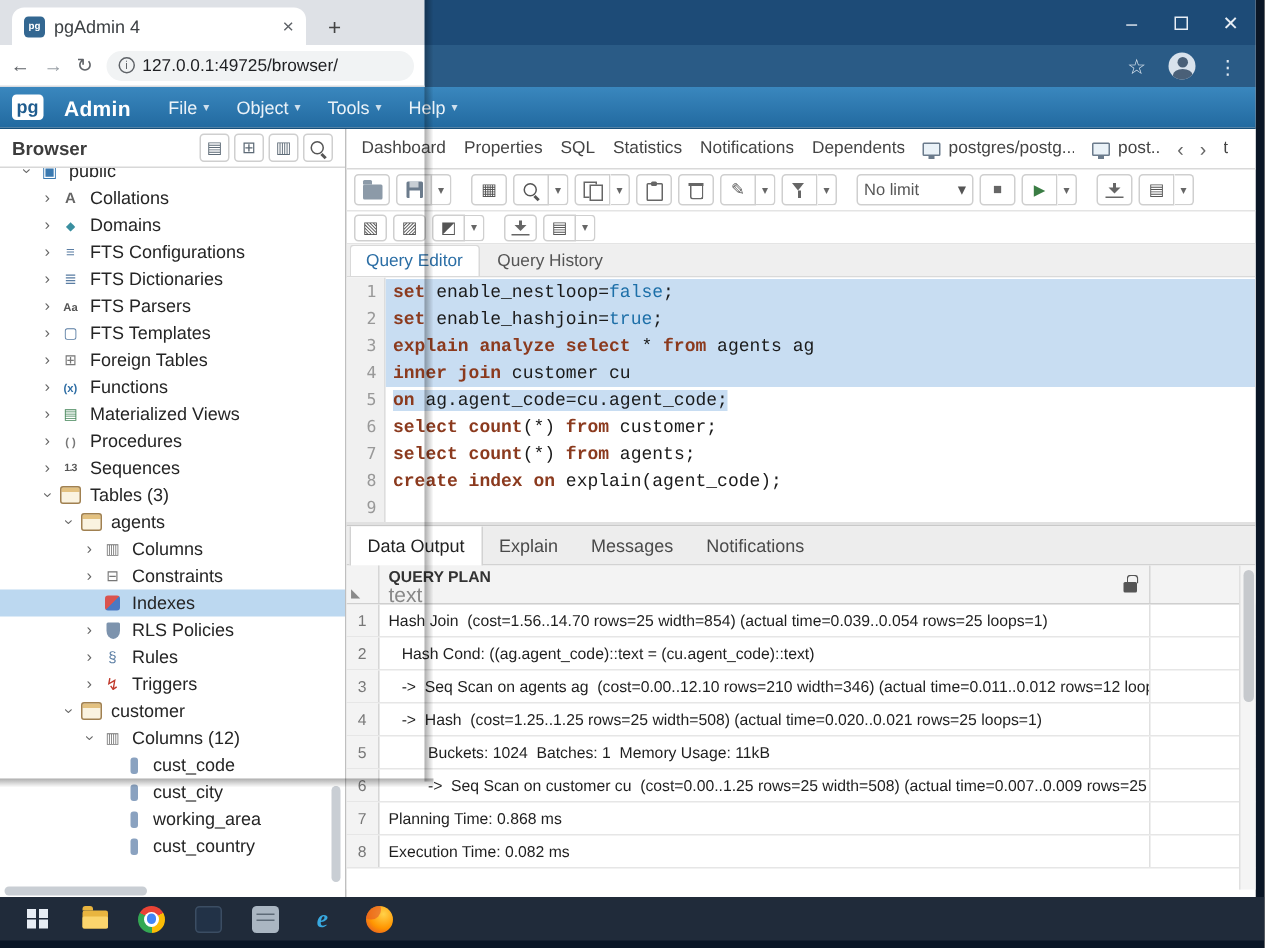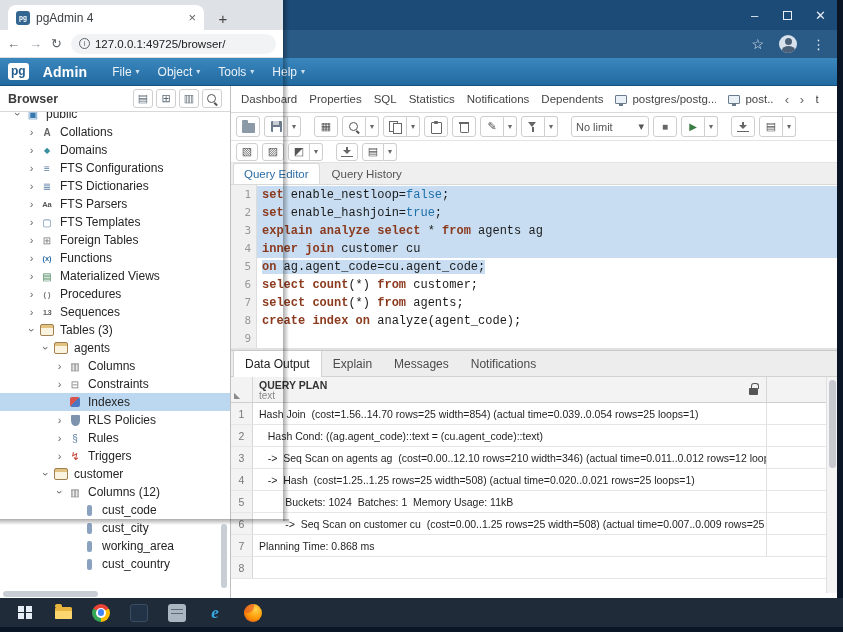--- a/index.html
+++ b/index.html
@@ -140,21 +140,21 @@
   
   .output{position:relative;background:#fff;height:242px}
   .out-tabs{height:26px;background:#ededed;border-bottom:1px solid #d2d2d2;display:flex;align-items:center;padding-left:2px}
   .otab{font-size:12px;color:#4a4a4a;padding:0 11px;height:26px;display:flex;align-items:center}
   .otab.active{background:#fff;border-left:1px solid #d2d2d2;border-right:1px solid #d2d2d2;color:#222}
   .grid-header{height:26px;display:flex;background:#f3f3f3;border-bottom:1px solid #cfcfcf}
   .gh-corner{width:22px;border-right:1px solid #d6d6d6;position:relative;flex:none}
   .gh-corner span{position:absolute;left:3px;bottom:2px;font-size:8px;color:#8a8a8a}
   .gh-col{width:514px;border-right:1px solid #d6d6d6;padding:2px 8px 0 6px;display:flex;flex-direction:column;position:relative;flex:none}
   .gh-name{font-size:10.5px;font-weight:bold;color:#333;line-height:12px}
-  .gh-type{font-size:10px;color:#888;line-height:10px}
+  .gh-type{font-size:14px;color:#888;line-height:10px}
   .lock{position:absolute;right:8px;top:11px;width:9px;height:7px;background:#555;border-radius:1px}
   .lock::before{content:"";position:absolute;left:1.5px;top:-5px;width:6px;height:5px;border:1.5px solid #555;border-bottom:none;border-radius:3px 3px 0 0}
   .grow{height:22px;display:flex;border-bottom:1px solid #e6e6e6}
   .gnum{width:22px;background:#f3f3f3;border-right:1px solid #d6d6d6;font-size:10.5px;color:#777;display:flex;align-items:center;justify-content:center;flex:none}
   .gval{width:514px;border-right:1px solid #e0e0e0;font-size:10.5px;color:#1f1f1f;display:flex;align-items:center;padding-left:6px;white-space:pre;overflow:hidden;flex:none}
   .out-vscroll{position:absolute;right:0;top:26px;width:11px;bottom:0;background:#f4f4f4;border-left:1px solid #e0e0e0}
   .out-vscroll .thumb{position:absolute;left:2px;top:3px;width:7px;height:88px;background:#c6c9cd;border-radius:4px}
 
   
   .fgchrome{position:absolute;left:0;top:0;width:283px;height:58px;z-index:30}
@@ -573,21 +573,21 @@
             <div>9</div>
           </div>
           <div class="codes">
             <div class="cline sel"><span class="tk-kw">set</span><span class="tk-pl"> enable_nestloop=</span><span class="tk-atom">false</span><span class="tk-pl">;</span></div>
             <div class="cline sel"><span class="tk-kw">set</span><span class="tk-pl"> enable_hashjoin=</span><span class="tk-atom">true</span><span class="tk-pl">;</span></div>
             <div class="cline sel"><span class="tk-kw">explain analyze select</span><span class="tk-pl"> * </span><span class="tk-kw">from</span><span class="tk-pl"> agents ag</span></div>
             <div class="cline sel"><span class="tk-kw">inner join</span><span class="tk-pl"> customer cu</span></div>
             <div class="cline"><span class="selpart"><span class="tk-kw">on</span><span class="tk-pl"> ag.agent_code=cu.agent_code;</span></span></div>
             <div class="cline"><span class="tk-kw">select count</span><span class="tk-pl">(*) </span><span class="tk-kw">from</span><span class="tk-pl"> customer;</span></div>
             <div class="cline"><span class="tk-kw">select count</span><span class="tk-pl">(*) </span><span class="tk-kw">from</span><span class="tk-pl"> agents;</span></div>
-            <div class="cline"><span class="tk-kw">create index on</span><span class="tk-pl"> analyze(agent_code);</span></div>
+            <div class="cline"><span class="tk-kw">create index on</span><span class="tk-pl"> explain(agent_code);</span></div>
           </div>
         </div>
         <div class="splitter"></div>
 
         <div class="output">
           <div class="out-tabs">
             <div class="otab active">
                 <span>Data Output</span>
               </div>
             <div class="otab">
@@ -634,20 +634,21 @@
             <div class="grow">
                 <div class="gnum">6</div>
                 <div class="gval">         -&gt;  Seq Scan on customer cu  (cost=0.00..1.25 rows=25 width=508) (actual time=0.007..0.009 rows=25 loops=1)</div>
               </div>
             <div class="grow">
                 <div class="gnum">7</div>
                 <div class="gval">Planning Time: 0.868 ms</div>
               </div>
             <div class="grow">
                 <div class="gnum">8</div>
+                <div class="gval">Execution Time: 0.082 ms</div>
               </div>
           </div>
           <div class="out-vscroll">
               <div class="thumb"></div>
             </div>
         </div>
       </div>
     </div>
   </div>
 

